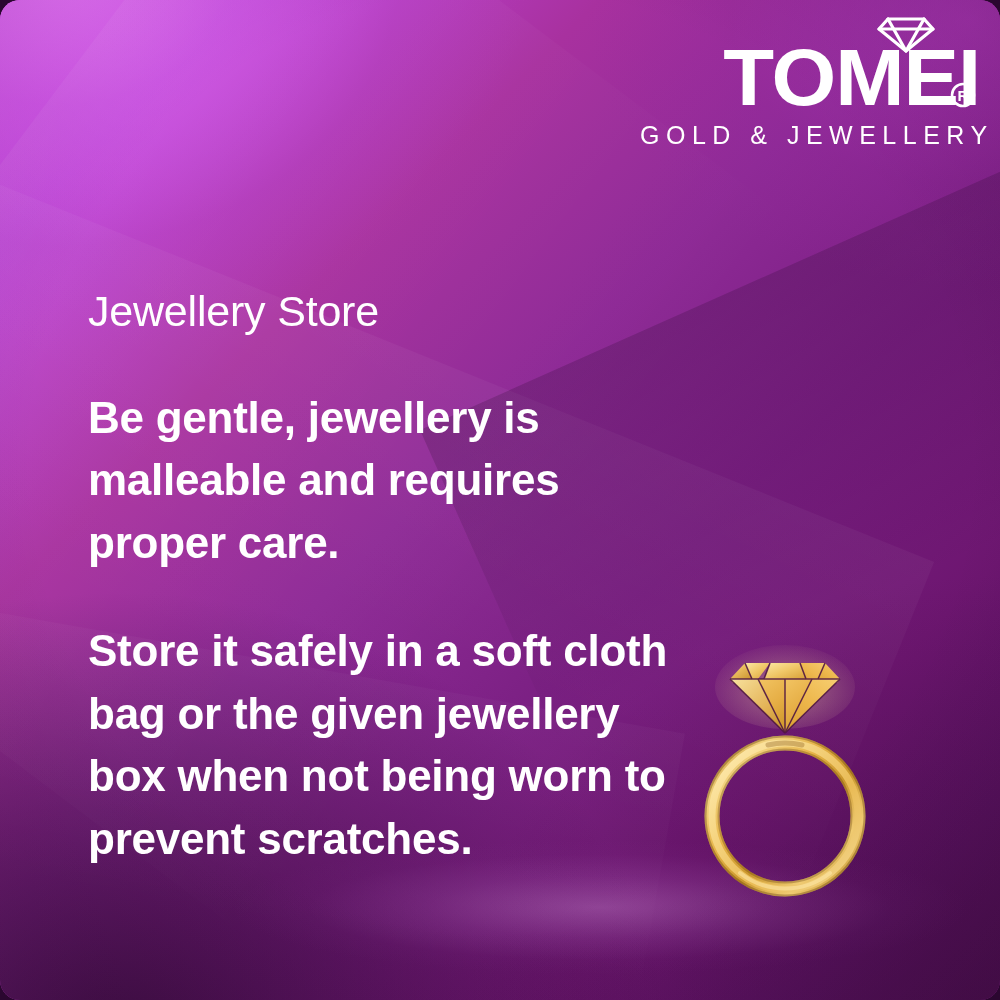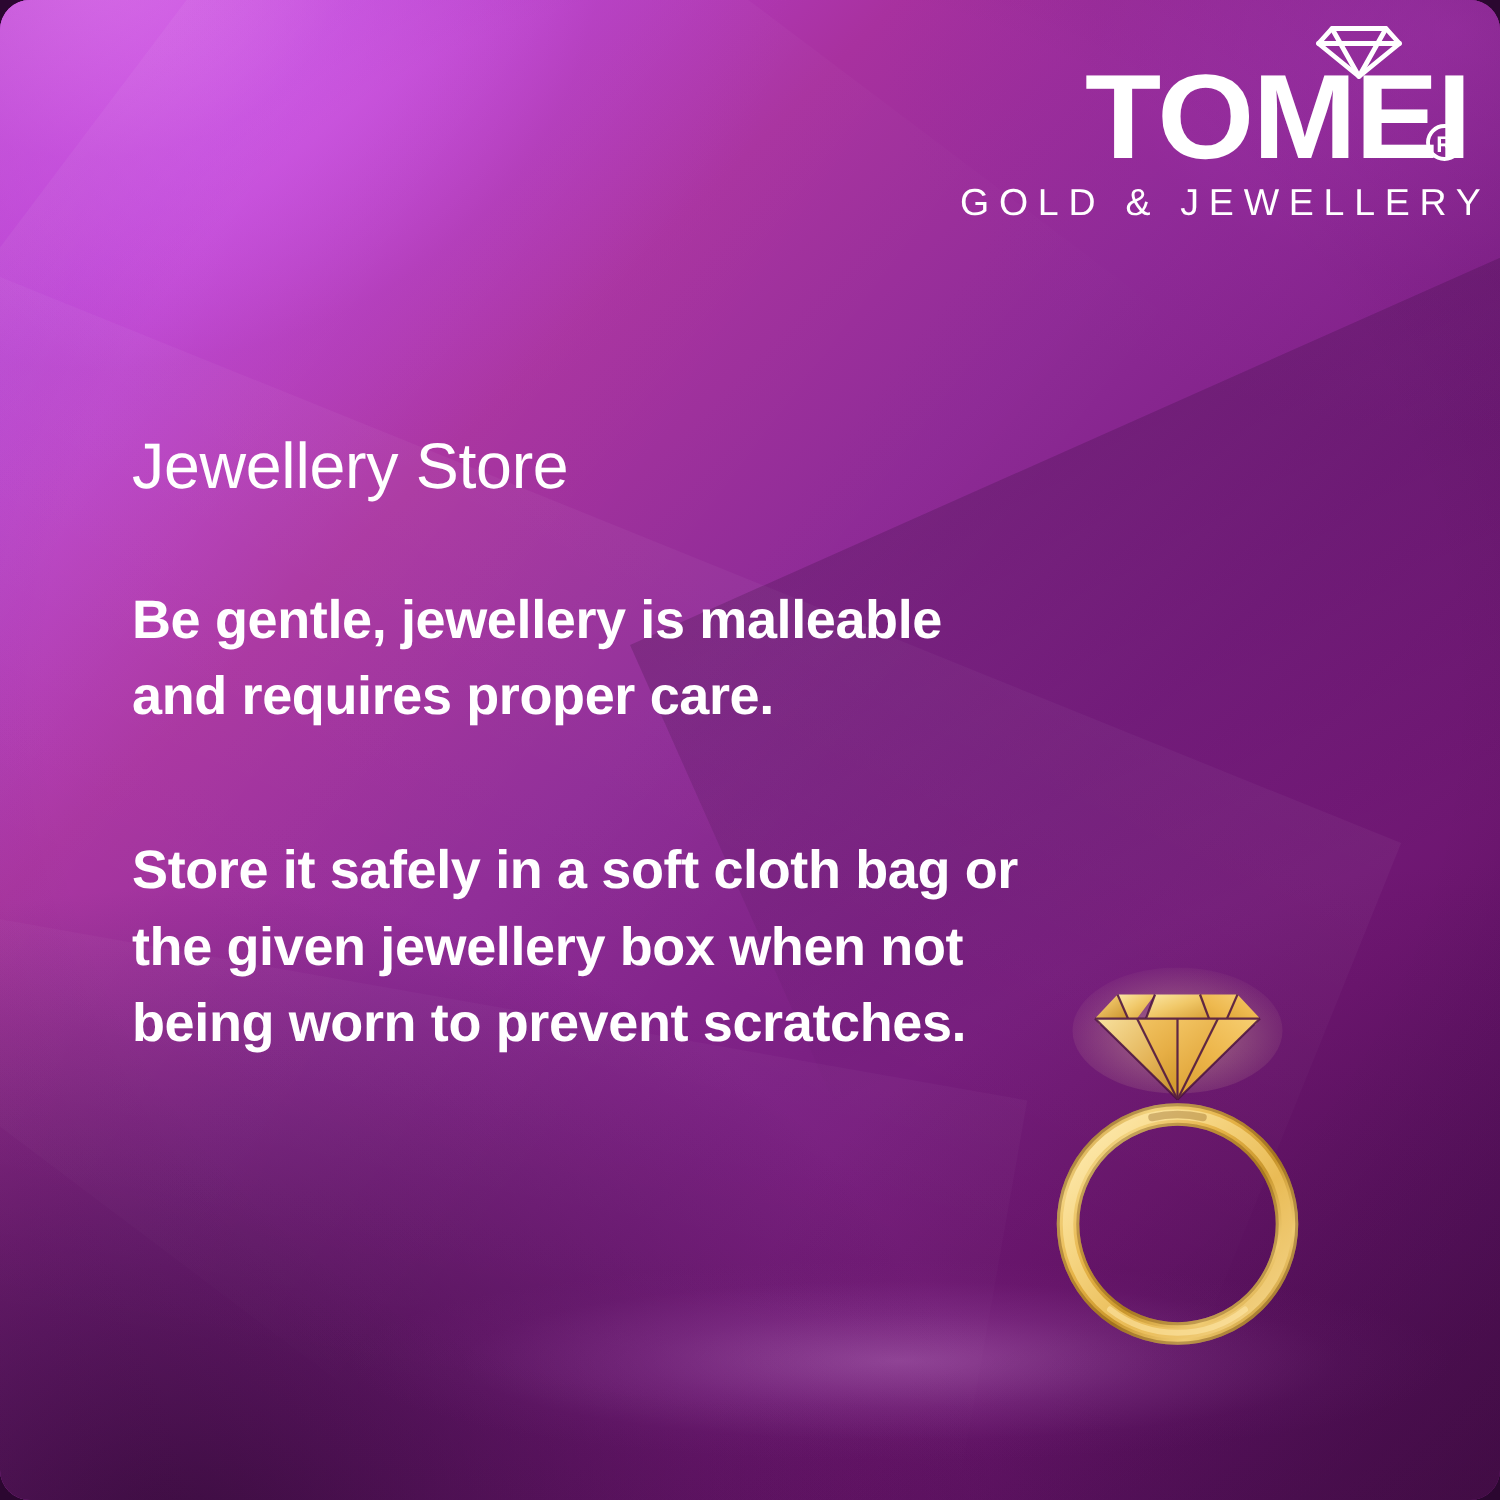--- a/index.html
+++ b/index.html
@@ -184,27 +184,27 @@
     font-weight: 400;
     font-size: 43px;
     line-height: 1.18;
     color: #ffffff;
     letter-spacing: -0.2px;
   }
   .copy-para {
     margin: 0;
     font-family: "Liberation Sans", sans-serif;
     font-weight: 700;
-    font-size: 36px;
+    font-size: 44px;
     line-height: 1.42;
     color: #ffffff;
     letter-spacing: -0.25px;
   }
   .copy-para.first { margin-top: 50px; }
-  .copy-para.second { margin-top: 65px; }
+  .copy-para.second { margin-top: 46px; }
 
   
   .ring-graphic {
     position: absolute;
     left: 700px;
     top: 645px;
     width: 170px;
     height: 260px;
   }
   .ring-graphic svg { display: block; width: 100%; height: 100%; }

